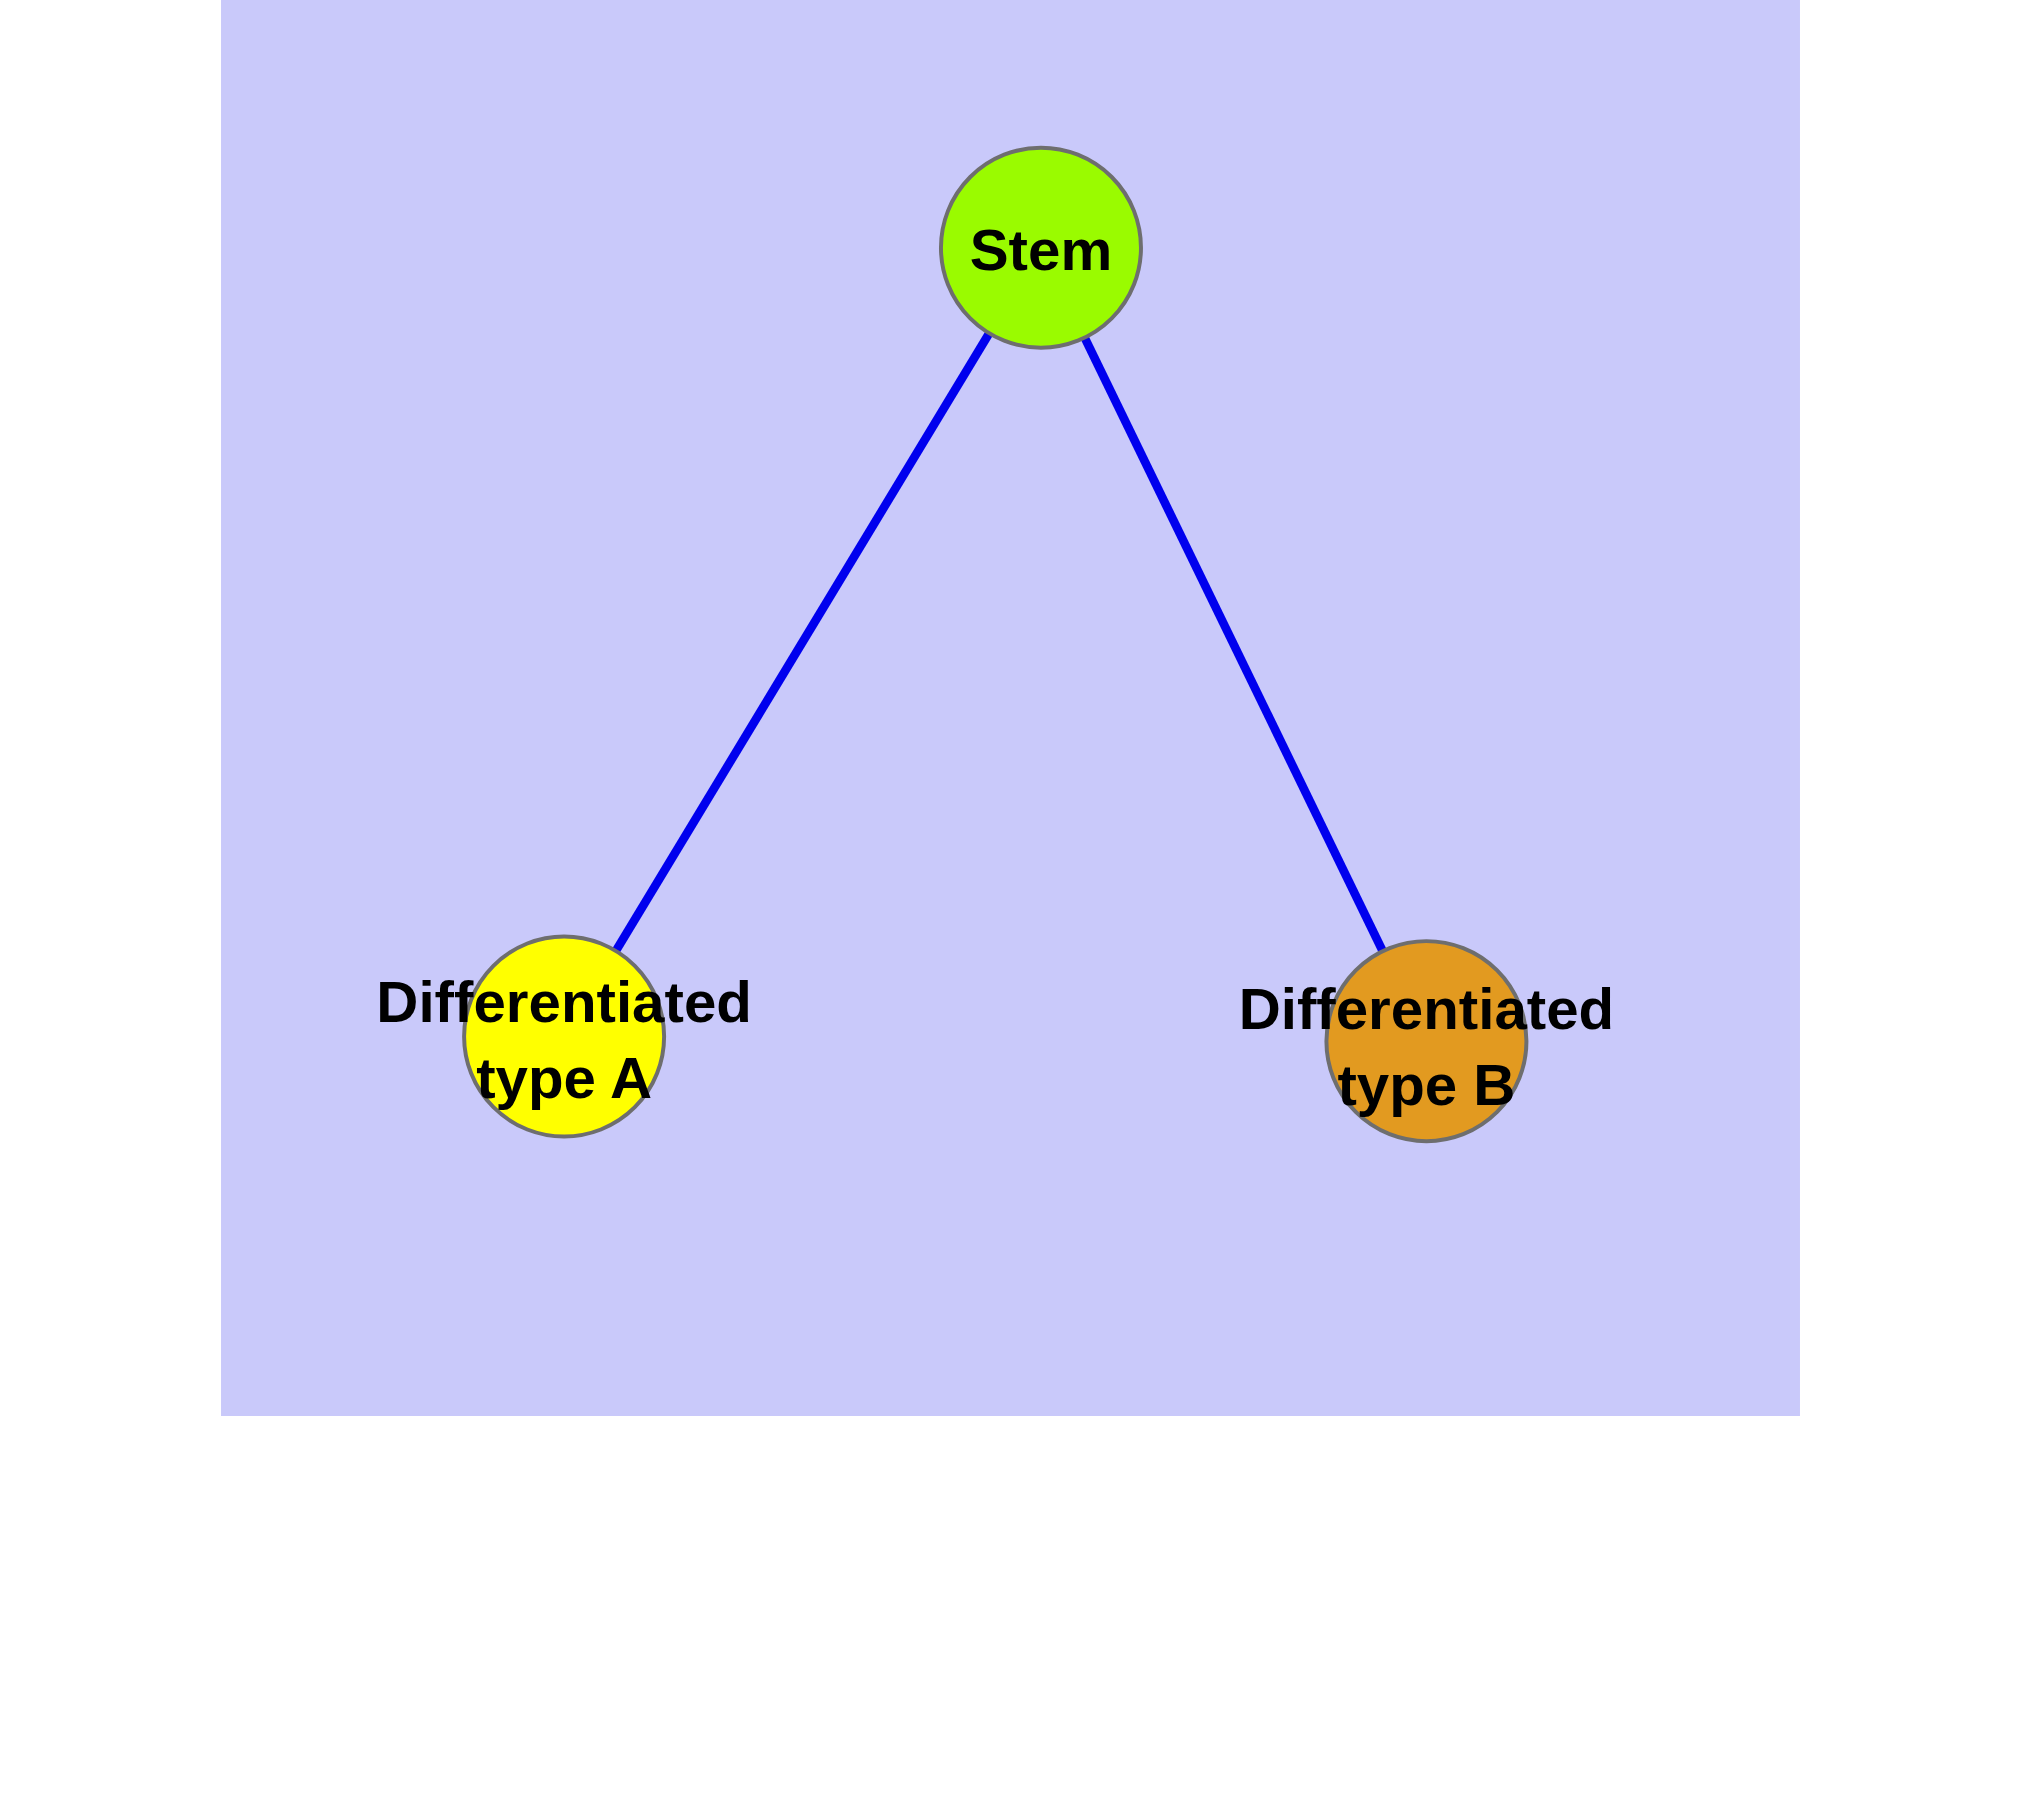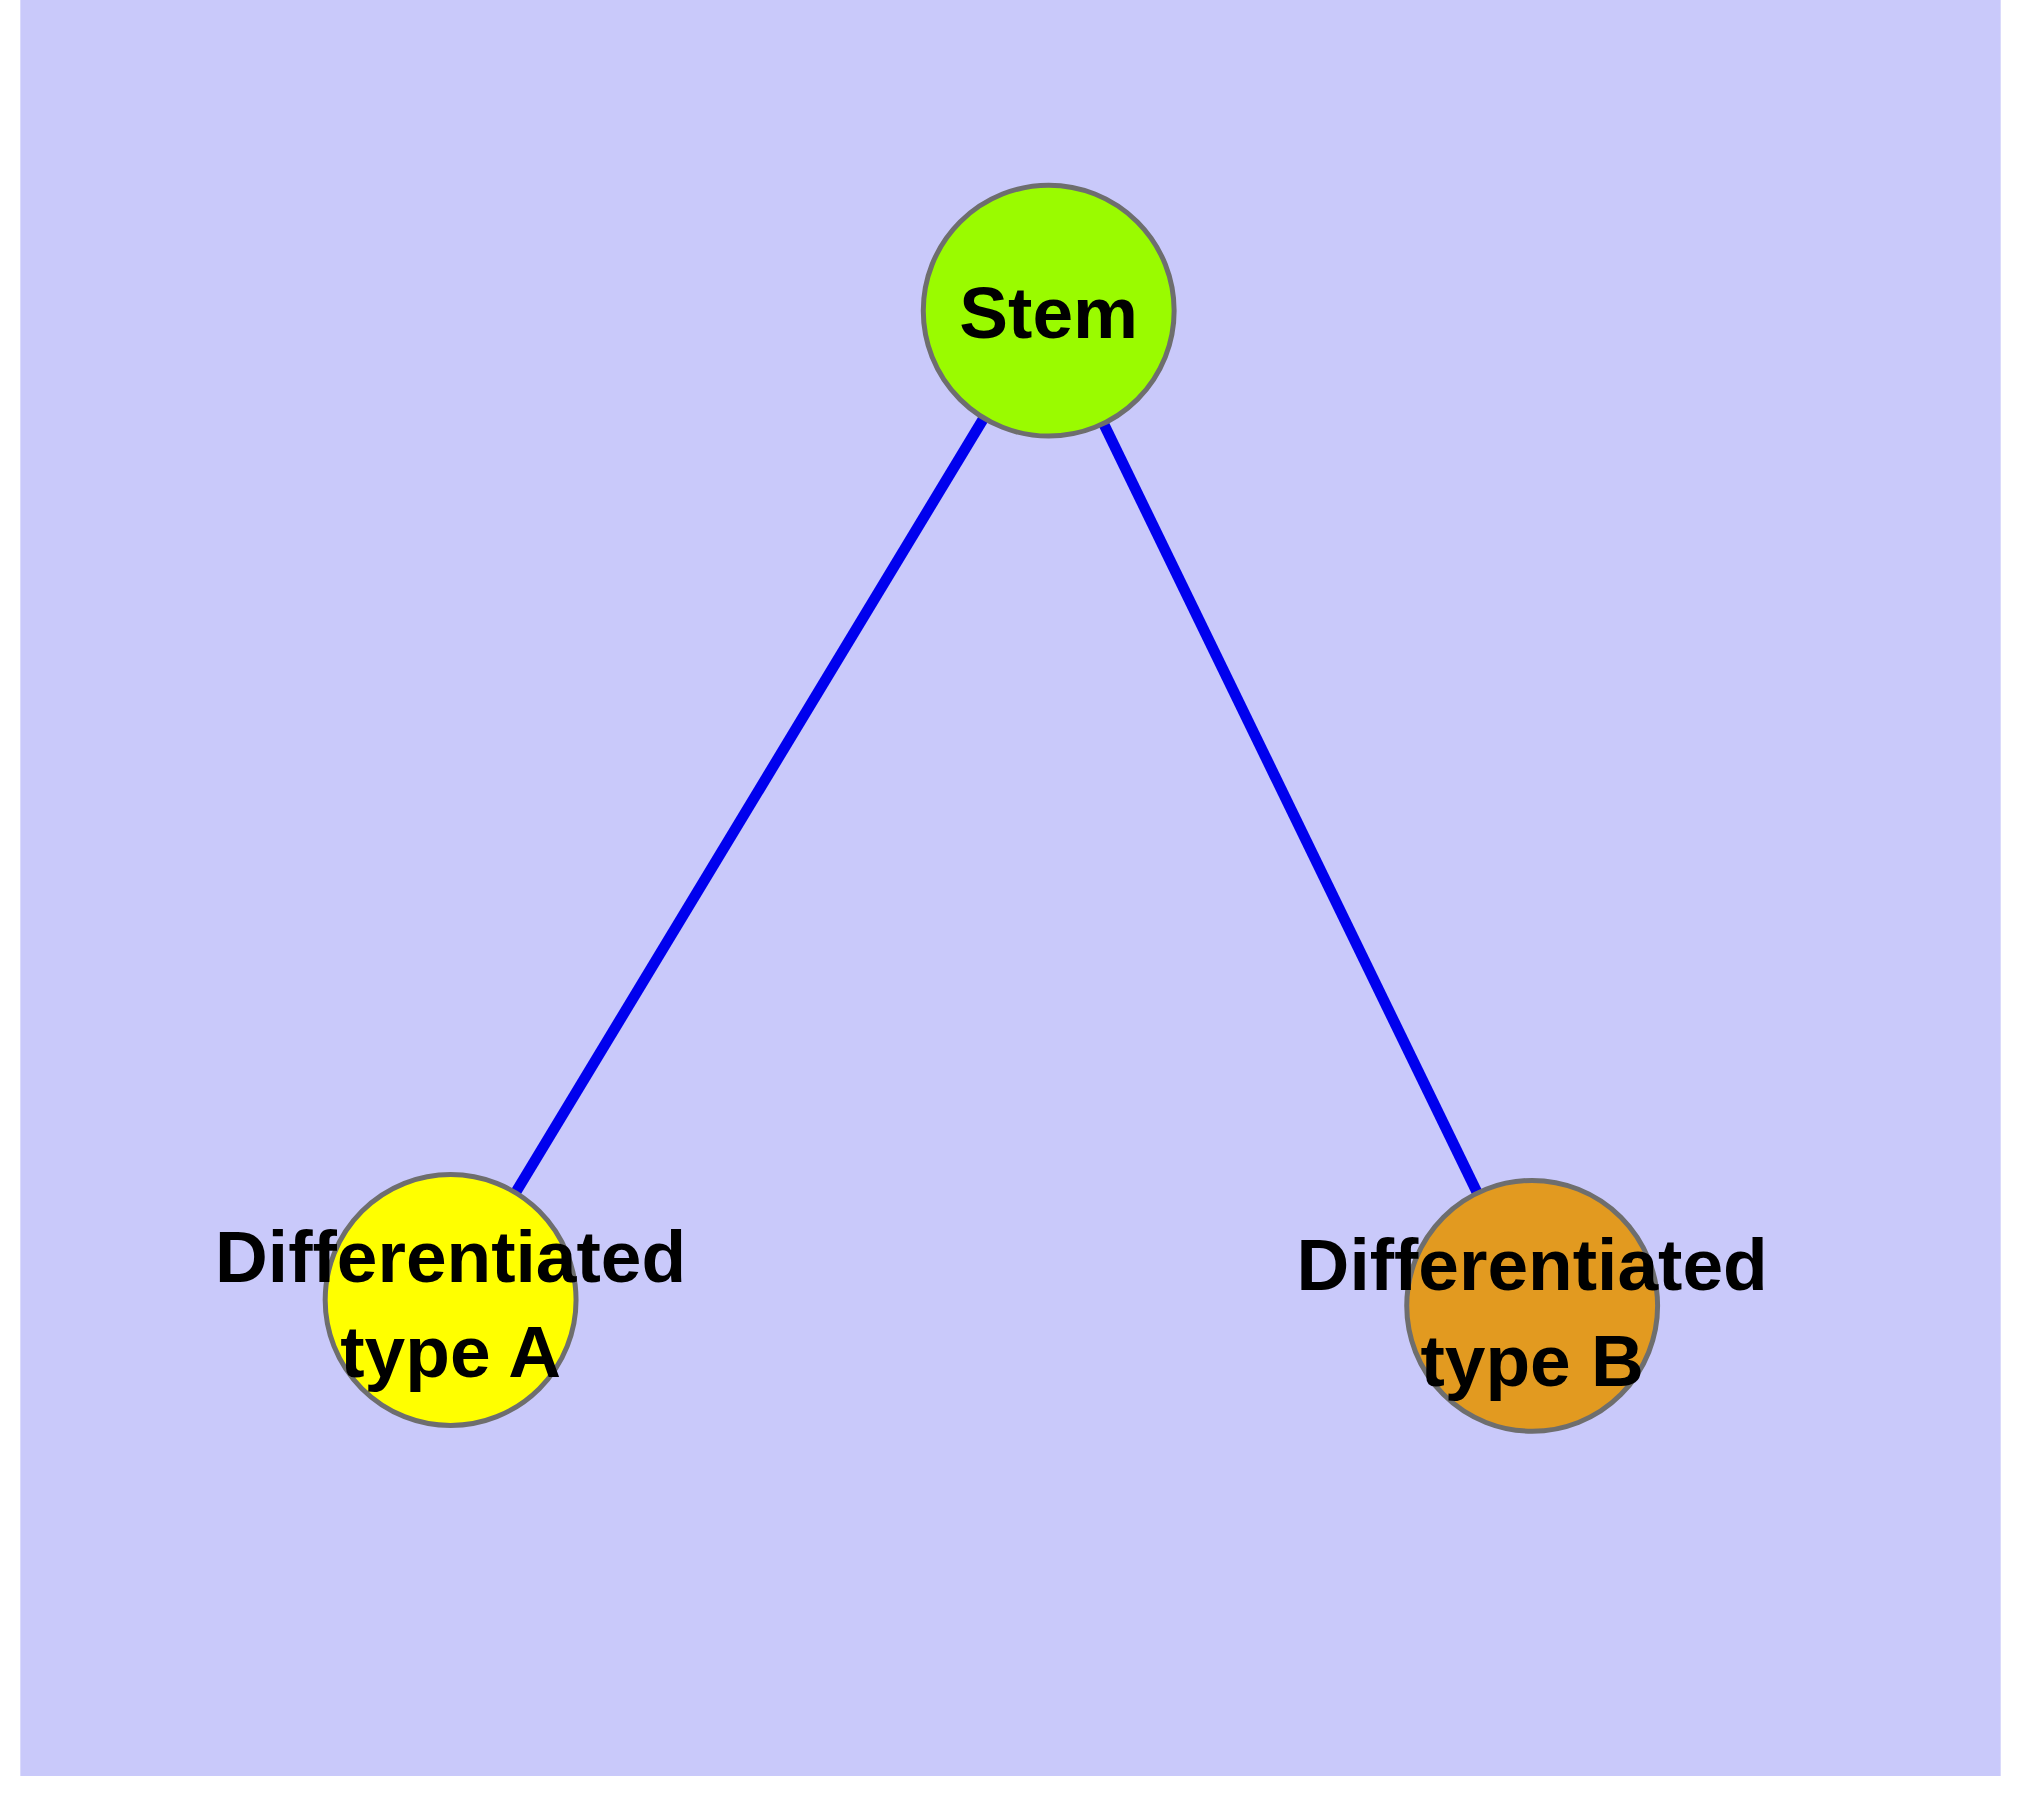--- a/index.html
+++ b/index.html
@@ -2,21 +2,21 @@
 <html style="font-size:13.6px"><head>
 <meta charset="utf-8">
 <style>
   html, body {
     margin: 0;
     padding: 0;
     background: #ffffff;
   }
   .stage {
     width: 2021px;
-    height: 1776px;
+    height: 1416px;
   }
   svg { display: block; width: 100%; height: 100%; }
   .node {
     stroke: #6e6e6e;
     stroke-width: 6;
   }
   .edge {
     stroke-width: 13;
     fill: none;
   }

